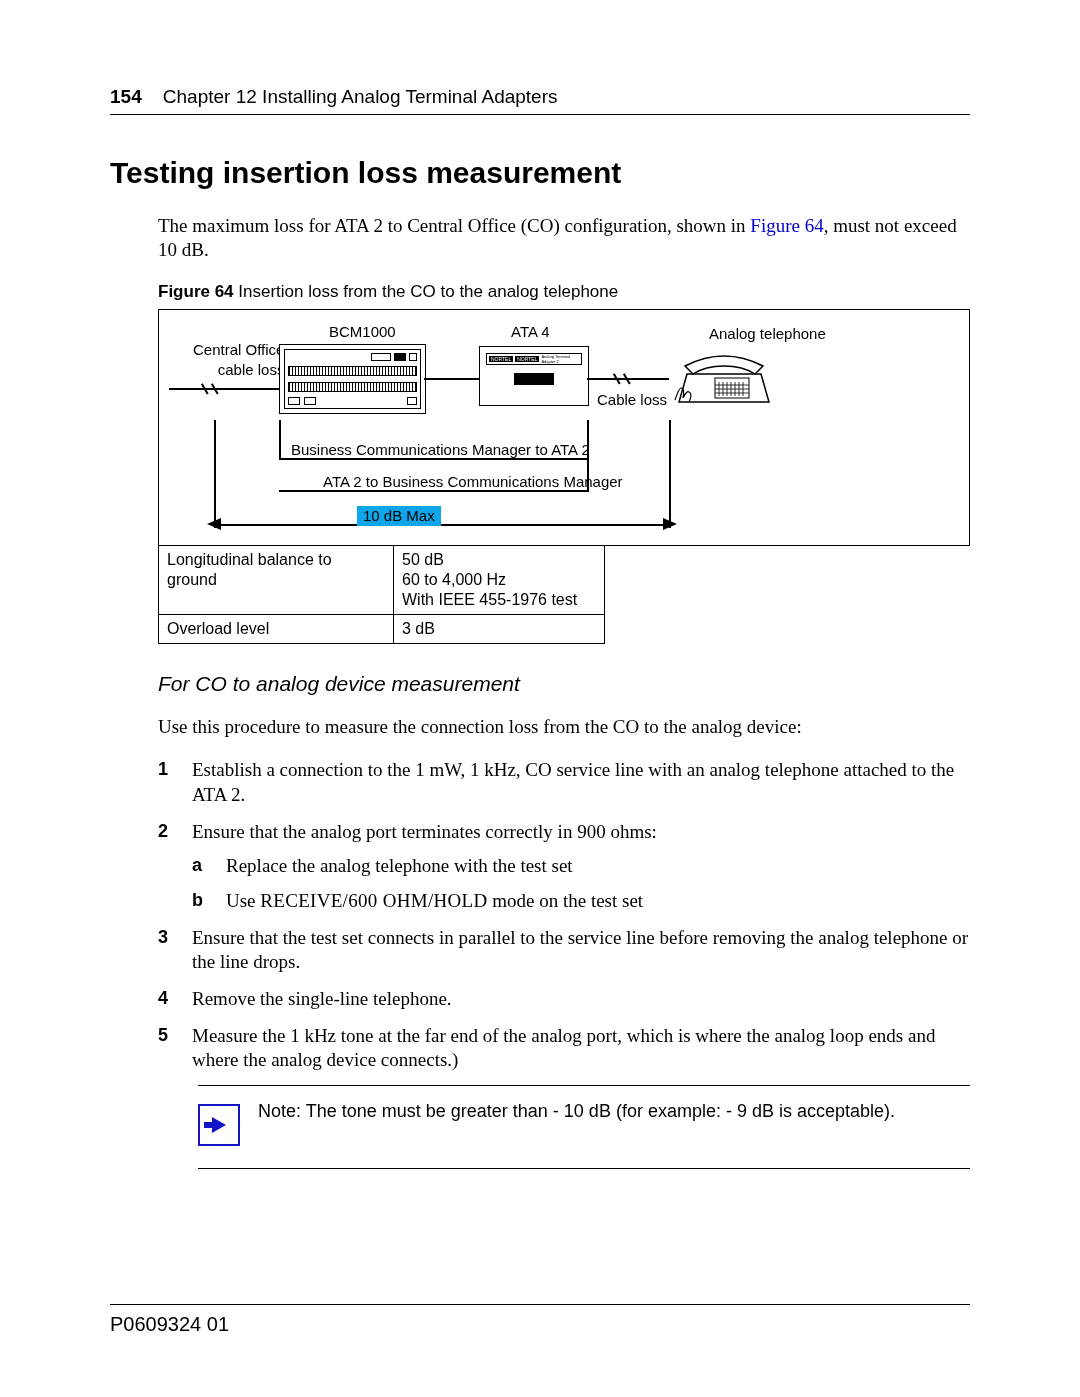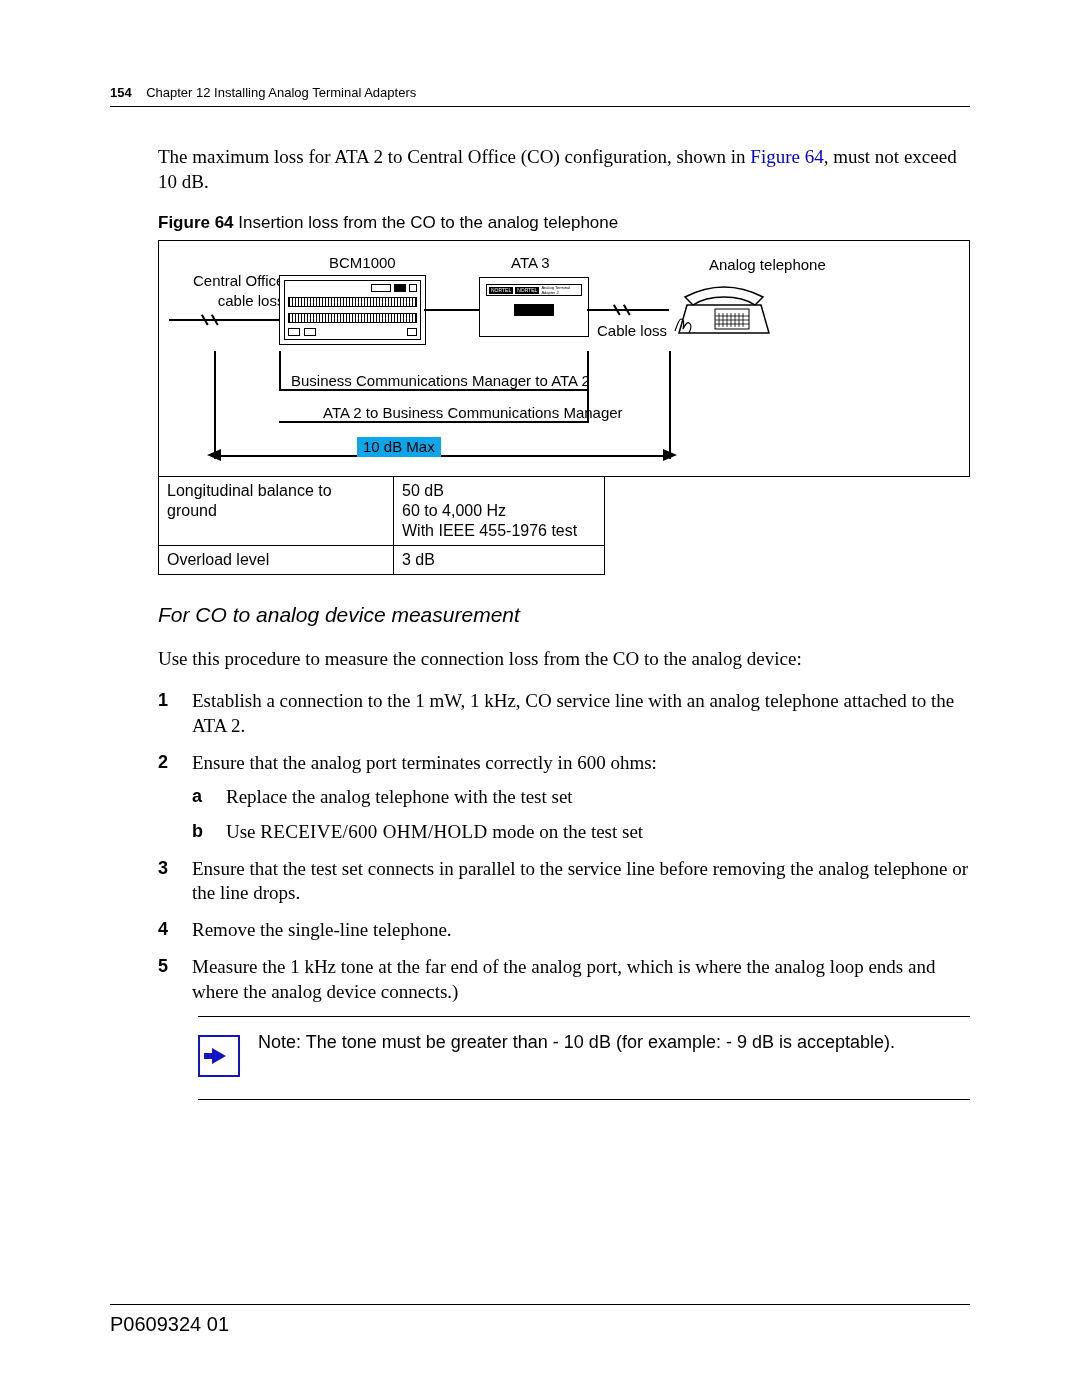--- a/index.html
+++ b/index.html
@@ -13,21 +13,21 @@
     width: 1080px;
     height: 1397px;
     position: relative;
     box-sizing: border-box;
     padding: 85px 110px 60px 110px;
     font-size: 19px;
     line-height: 1.3;
   }
   .header-line {
     font-family: Arial, Helvetica, sans-serif;
-    font-size: 13px;
+    font-size: 19px;
     border-bottom: 1.5px solid #000;
     padding-bottom: 4px;
     margin-bottom: 38px;
   }
   .header-page-num { font-weight: bold; }
   .h1 {
     font-family: Arial, Helvetica, sans-serif;
     font-size: 30px;
     font-weight: bold;
     margin: 10px 0 22px 0;
@@ -187,35 +187,36 @@
 </head>
 <body>
 
 <div class="page">
 
   <div class="header-line">
     <span class="header-page-num">154</span>
     <span>&nbsp;&nbsp;&nbsp;</span><span>Chapter 12  Installing Analog Terminal Adapters</span>
   </div>
 
+  <div class="h1">Testing insertion loss measurement</div>
 
   <div class="body-indent">
 
     <p class="para">
       <span>The maximum loss for ATA 2 to Central Office (CO) configuration, shown in </span><span class="link">Figure 64</span><span>, must not exceed 10 dB.</span>
     </p>
 
     <div class="fig-caption">
       <span class="fig-num">Figure 64</span><span>   Insertion loss from the CO to the analog telephone</span>
     </div>
 
     <div class="diagram">
 
       <div class="d-label" style="left:170px; top:12px;">BCM1000</div>
-      <div class="d-label" style="left:352px; top:12px;">ATA 3</div>
+      <div class="d-label" style="left:352px; top:12px;">ATA 4</div>
       <div class="d-label" style="left:550px; top:14px;">Analog telephone</div>
 
       <div class="d-label" style="left:8px; top:30px; text-align:right;margin-left:26px;">
         <span>Central Office</span><br>
         <span>cable loss</span>
       </div>
 
       <div class="hline" style="left:10px; top:78px; width:110px;"></div>
       <div class="slash" style="left:38px; top:72px;"></div>
 
@@ -307,21 +308,21 @@
       </table>
 
 
     <div class="h2">For CO to analog device measurement</div>
 
     <p class="para">Use this procedure to measure the connection loss from the CO to the analog device:</p>
 
     <ol class="steps">
       <li>Establish a connection to the 1 mW, 1 kHz, CO service line with an analog telephone attached to the ATA 2.</li>
       <li>
-        <span>Ensure that the analog port terminates correctly in 600 ohms:</span>
+        <span>Ensure that the analog port terminates correctly in 900 ohms:</span>
         <ol class="sub">
           <li>Replace the analog telephone with the test set</li>
           <li>
             <span>Use </span><span class="smallcaps">RECEIVE/600 OHM/HOLD</span><span> mode on the test set</span>
           </li>
         </ol>
       </li>
       <li>Ensure that the test set connects in parallel to the service line before removing the analog telephone or the line drops.</li>
       <li>Remove the single-line telephone.</li>
       <li>Measure the 1 kHz tone at the far end of the analog port, which is where the analog loop ends and where the analog device connects.)</li>

